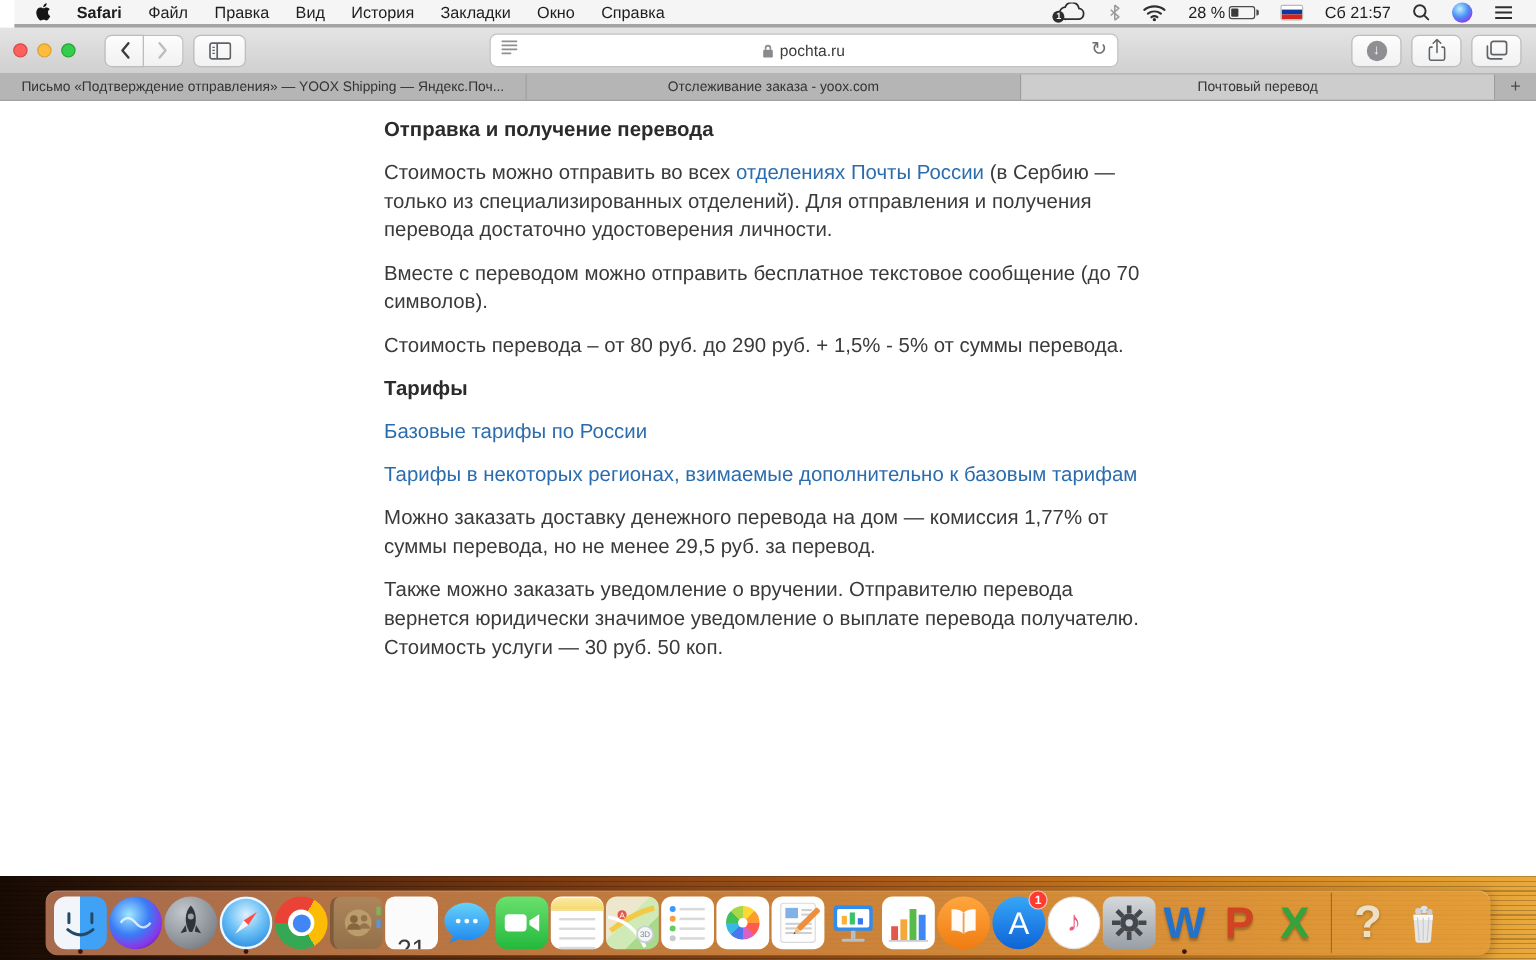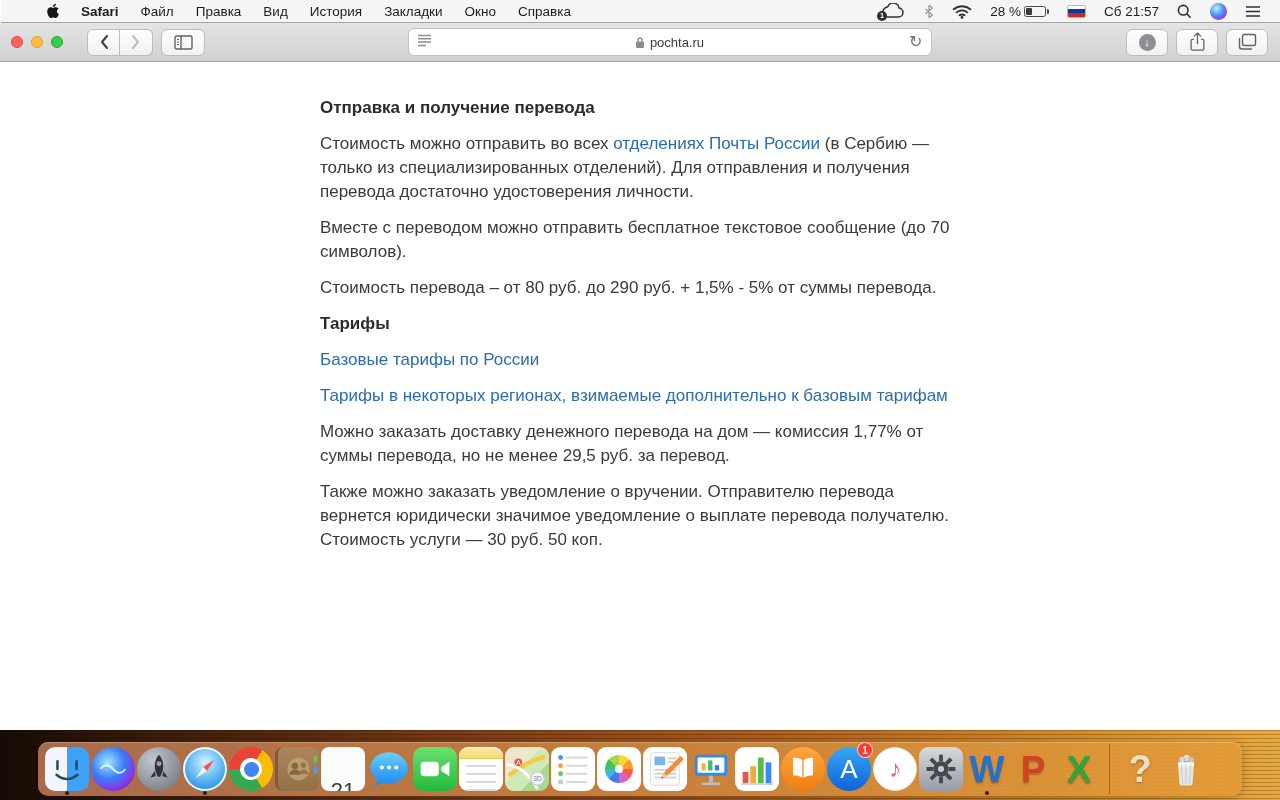--- a/index.html
+++ b/index.html
@@ -1,23 +1,23 @@
 <!DOCTYPE html>
 <html><head>
 <meta charset="utf-8">
 <style>
   html,body{margin:0;padding:0;background:#000;}
   *{box-sizing:border-box;}
   .screen{position:relative;width:1280px;height:800px;overflow:hidden;
     font-family:"Liberation Sans","DejaVu Sans",sans-serif;background:#fff;}
 
   
-  .menubar{position:absolute;top:0;left:1px;right:0;height:23px;background:#f5f5f6;
-    border-bottom:1px solid #a3a3a3;display:flex;align-items:center;justify-content:space-between;
-    font-size:13.5px;color:#1d1d1f;z-index:50;padding-left:28px;}
+  .menubar{position:absolute;top:0;left:12px;right:0;height:23px;background:#f5f5f6;
+    border-bottom:3px solid #a3a3a3;display:flex;align-items:center;justify-content:space-between;
+    font-size:13.5px;color:#1d1d1f;z-index:50;}
   .mb-left{display:flex;align-items:center;height:100%;}
   .mb-left .apple{padding:0 10px 0 18px;display:flex;align-items:center;}
   .mb-item{padding:0 11px;line-height:23px;white-space:nowrap;}
   .mb-item.app{font-weight:700;}
   .mb-right{display:flex;align-items:center;height:100%;padding-right:10px;}
   .st{display:flex;align-items:center;padding:0 9px;height:100%;position:relative;}
   .cloud-wrap{position:relative;}
   .cloud-badge{position:absolute;left:4px;bottom:1px;width:10px;height:10px;border-radius:50%;
     background:#2e2e30;color:#fff;font-size:7.5px;line-height:10px;text-align:center;font-weight:700;}
   .batt-body{width:22px;height:11px;border:1px solid #4a4a4a;border-radius:2.5px;position:relative;margin-left:3px;}
@@ -252,20 +252,36 @@
       </span>
       <span class="tb-btn" style="margin-right:0;">
         <svg width="20" height="18" viewBox="0 0 20 18">
             <rect x="5.5" y="1.5" width="13" height="11" rx="2" stroke="#5f6368" fill="none" stroke-width="1.4"></rect>
             <path d="M2.5 5.5v8a2.5 2.5 0 0 0 2.5 2.5h9.5" stroke="#5f6368" fill="none" stroke-width="1.4" stroke-linecap="round"></path>
           </svg>
       </span>
     </div>
   </div>
 
+  <div class="tabbar">
+    <span id="tabs" style="display:flex;flex:1;min-width:0;">
+        <span class="tab" style="width: 439px; flex: 0 0 439px;">
+          <span>Письмо «Подтверждение отправления» — YOOX Shipping — Яндекс.Поч...</span>
+        </span>
+        <span class="tab" style="width: 412px; flex: 0 0 412px;">
+          <span>Отслеживание заказа - yoox.com</span>
+        </span>
+        <span class="tab active" style="width: 395px; flex: 0 0 395px;">
+          <span>Почтовый перевод</span>
+        </span>
+      </span>
+    <span class="newtab">
+        <span>+</span>
+      </span>
+  </div>
 
   <div class="content">
     <div class="article">
         <h3>Отправка и получение перевода</h3>
         <p><span>Стоимость можно отправить во всех </span><a href="#">отделениях Почты России</a><span> (в Сербию — только из специализированных отделений). Для отправления и получения перевода достаточно удостоверения личности.</span></p>
         <p><span>Вместе с переводом можно отправить бесплатное текстовое сообщение (до 70 символов).</span></p>
         <p><span>Стоимость перевода – от 80 руб. до 290 руб. + 1,5% - 5% от суммы перевода.</span></p>
         <h3>Тарифы</h3>
         <p><a href="#">Базовые тарифы по России</a></p>
         <p><a href="#">Тарифы в некоторых регионах, взимаемые дополнительно к базовым тарифам</a></p>

